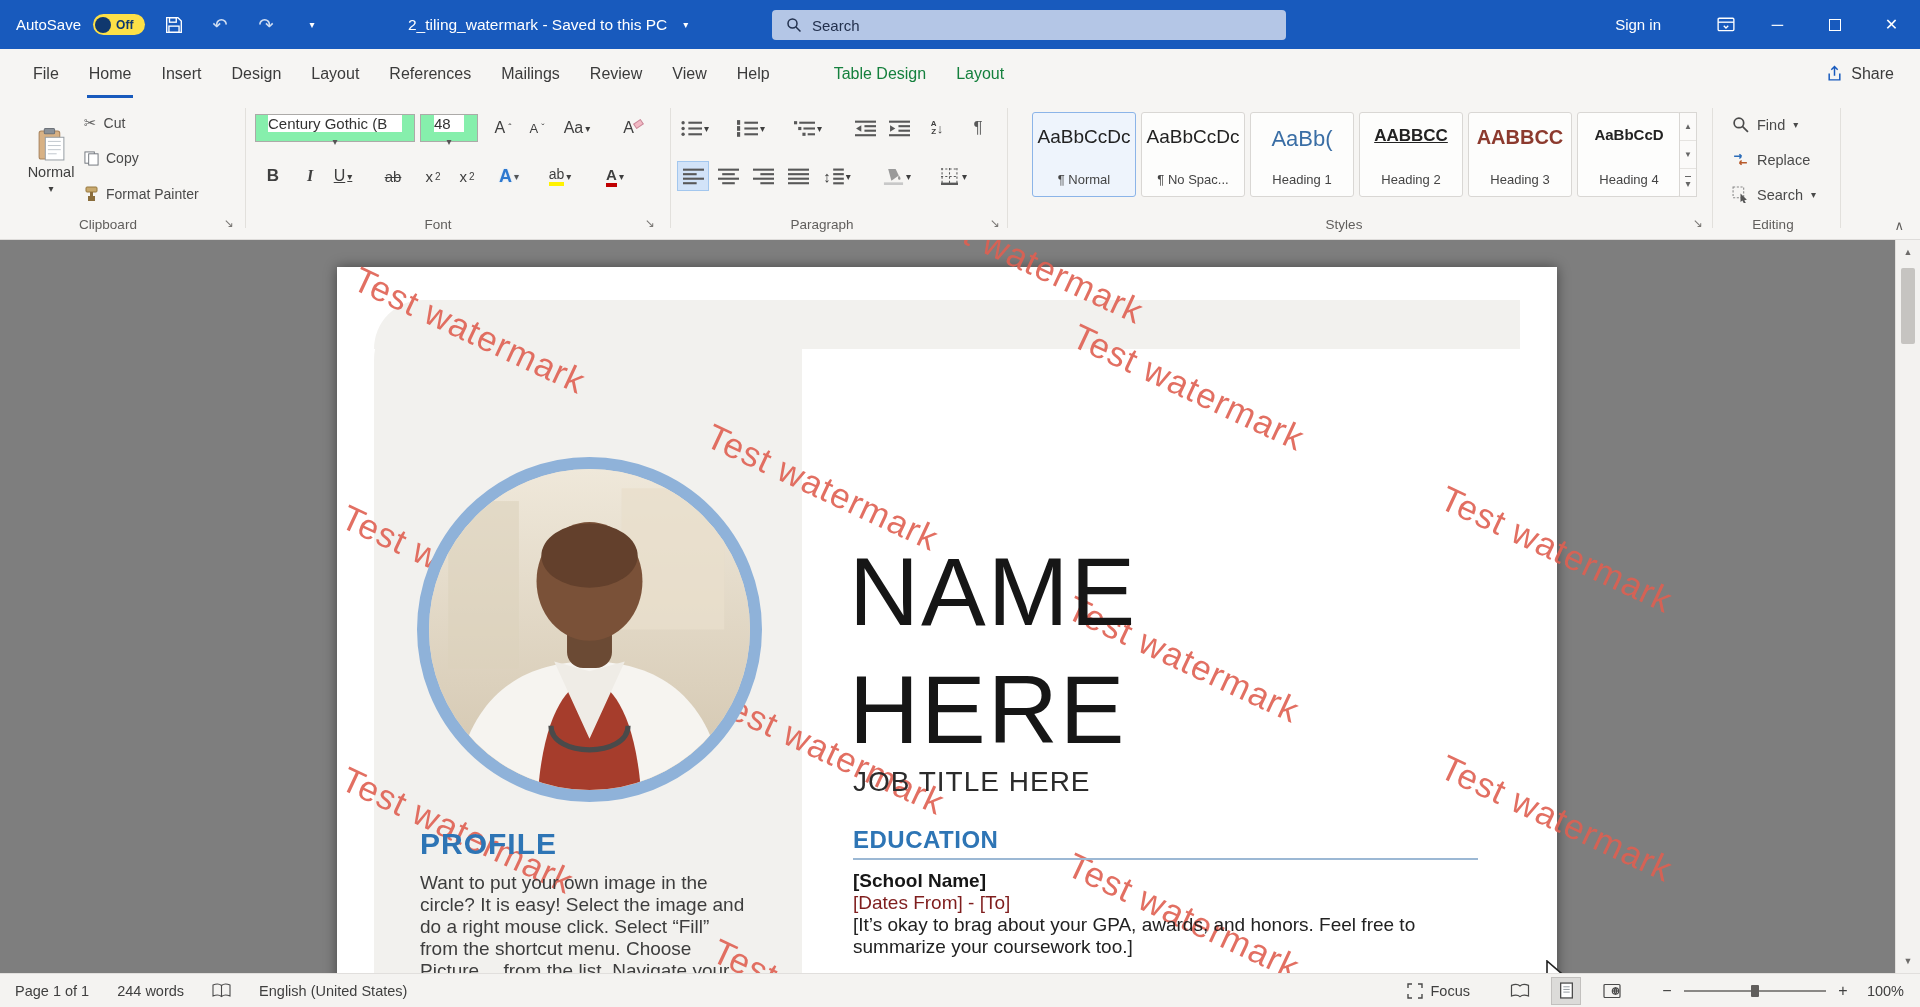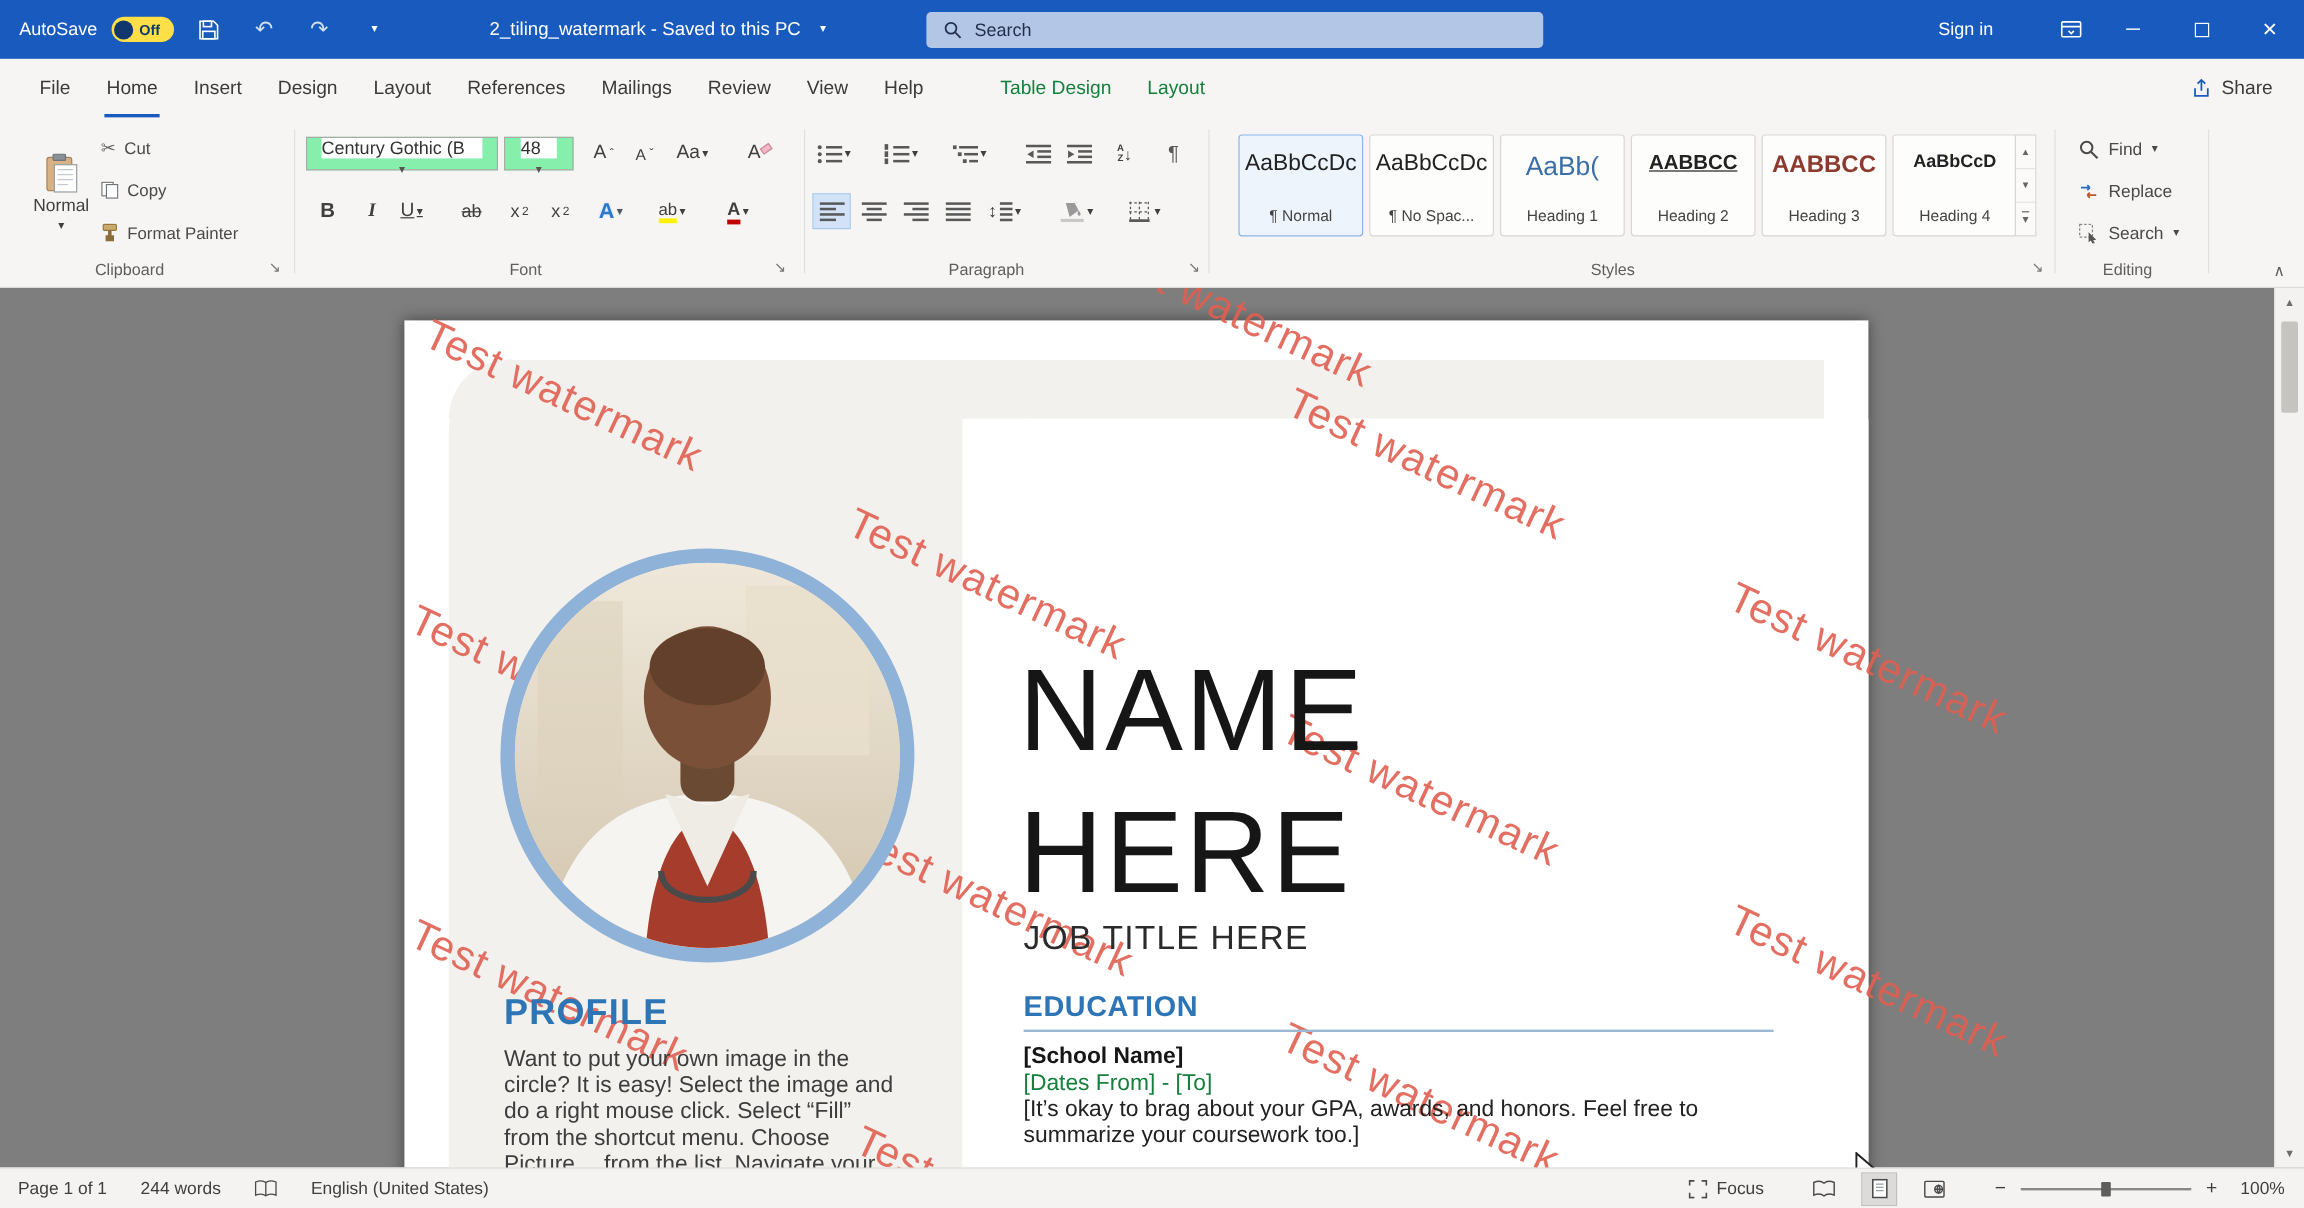--- a/index.html
+++ b/index.html
@@ -96,21 +96,21 @@
   .shape-content { position:absolute; left:465px; top:82px; width:755px; height:858px; background:#fff; border-top-left-radius:60px; z-index:0; }
   .wm { position:absolute; font-size:35px; letter-spacing:1px; color:rgba(223,95,81,.9); transform:rotate(25deg); transform-origin:0 0; white-space:nowrap; z-index:1; }
   .photo { position:absolute; left:80px; top:190px; width:345px; height:345px; border-radius:50%; border:12px solid #8fb2d9; overflow:hidden; z-index:2; background:#e9e1d4; cursor:pointer; }
   .photo svg { width:100%; height:100%; display:block; }
   .doc-text { position:absolute; z-index:3; color:#161616; cursor:text; }
   .name { left:512px; top:266px; font-size:97px; line-height:118px; letter-spacing:2px; }
   .jobtitle { left:516px; top:499px; font-size:28px; letter-spacing:1px; color:#2b2b2b; }
   .edu-h { left:516px; top:559px; font-size:24px; font-weight:bold; color:#2e75b5; letter-spacing:.5px; }
   .edu-rule { position:absolute; left:516px; top:591px; width:625px; height:2px; background:#9cb8d4; z-index:3; }
   .edu-school { left:516px; top:603px; font-size:19px; font-weight:bold; }
-  .edu-dates { left:516px; top:625px; font-size:19px; color:#15803d; }
+  .edu-dates { left:516px; top:625px; font-size:19px; color:#7f1d1d; }
   .edu-note { left:516px; top:647px; width:600px; font-size:19px; line-height:22px; color:#222; }
   .profile-h { left:83px; top:560px; font-size:30px; font-weight:bold; color:#2e75b5; letter-spacing:1px; }
   .profile-p { left:83px; top:605px; width:332px; font-size:19px; line-height:22px; color:#3d3d3d; }
 
   .vscroll { position:absolute; right:0; top:0; width:25px; height:733px; background:#f3f2f0; border-left:1px solid #e1dfdc; }
   .vs-btn { height:24px; display:flex; align-items:center; justify-content:center; color:#6e6c6a; font-size:9px; cursor:pointer; }
   .vs-btn.bottom { position:absolute; bottom:0; left:0; right:0; }
   .vs-thumb { position:absolute; left:5px; right:5px; top:28px; height:76px; background:#c6c4c1; border-radius:2px; cursor:grab; }
 
   .cursor-arrow { position:absolute; left:1545px; top:720px; z-index:9; pointer-events:none; }

